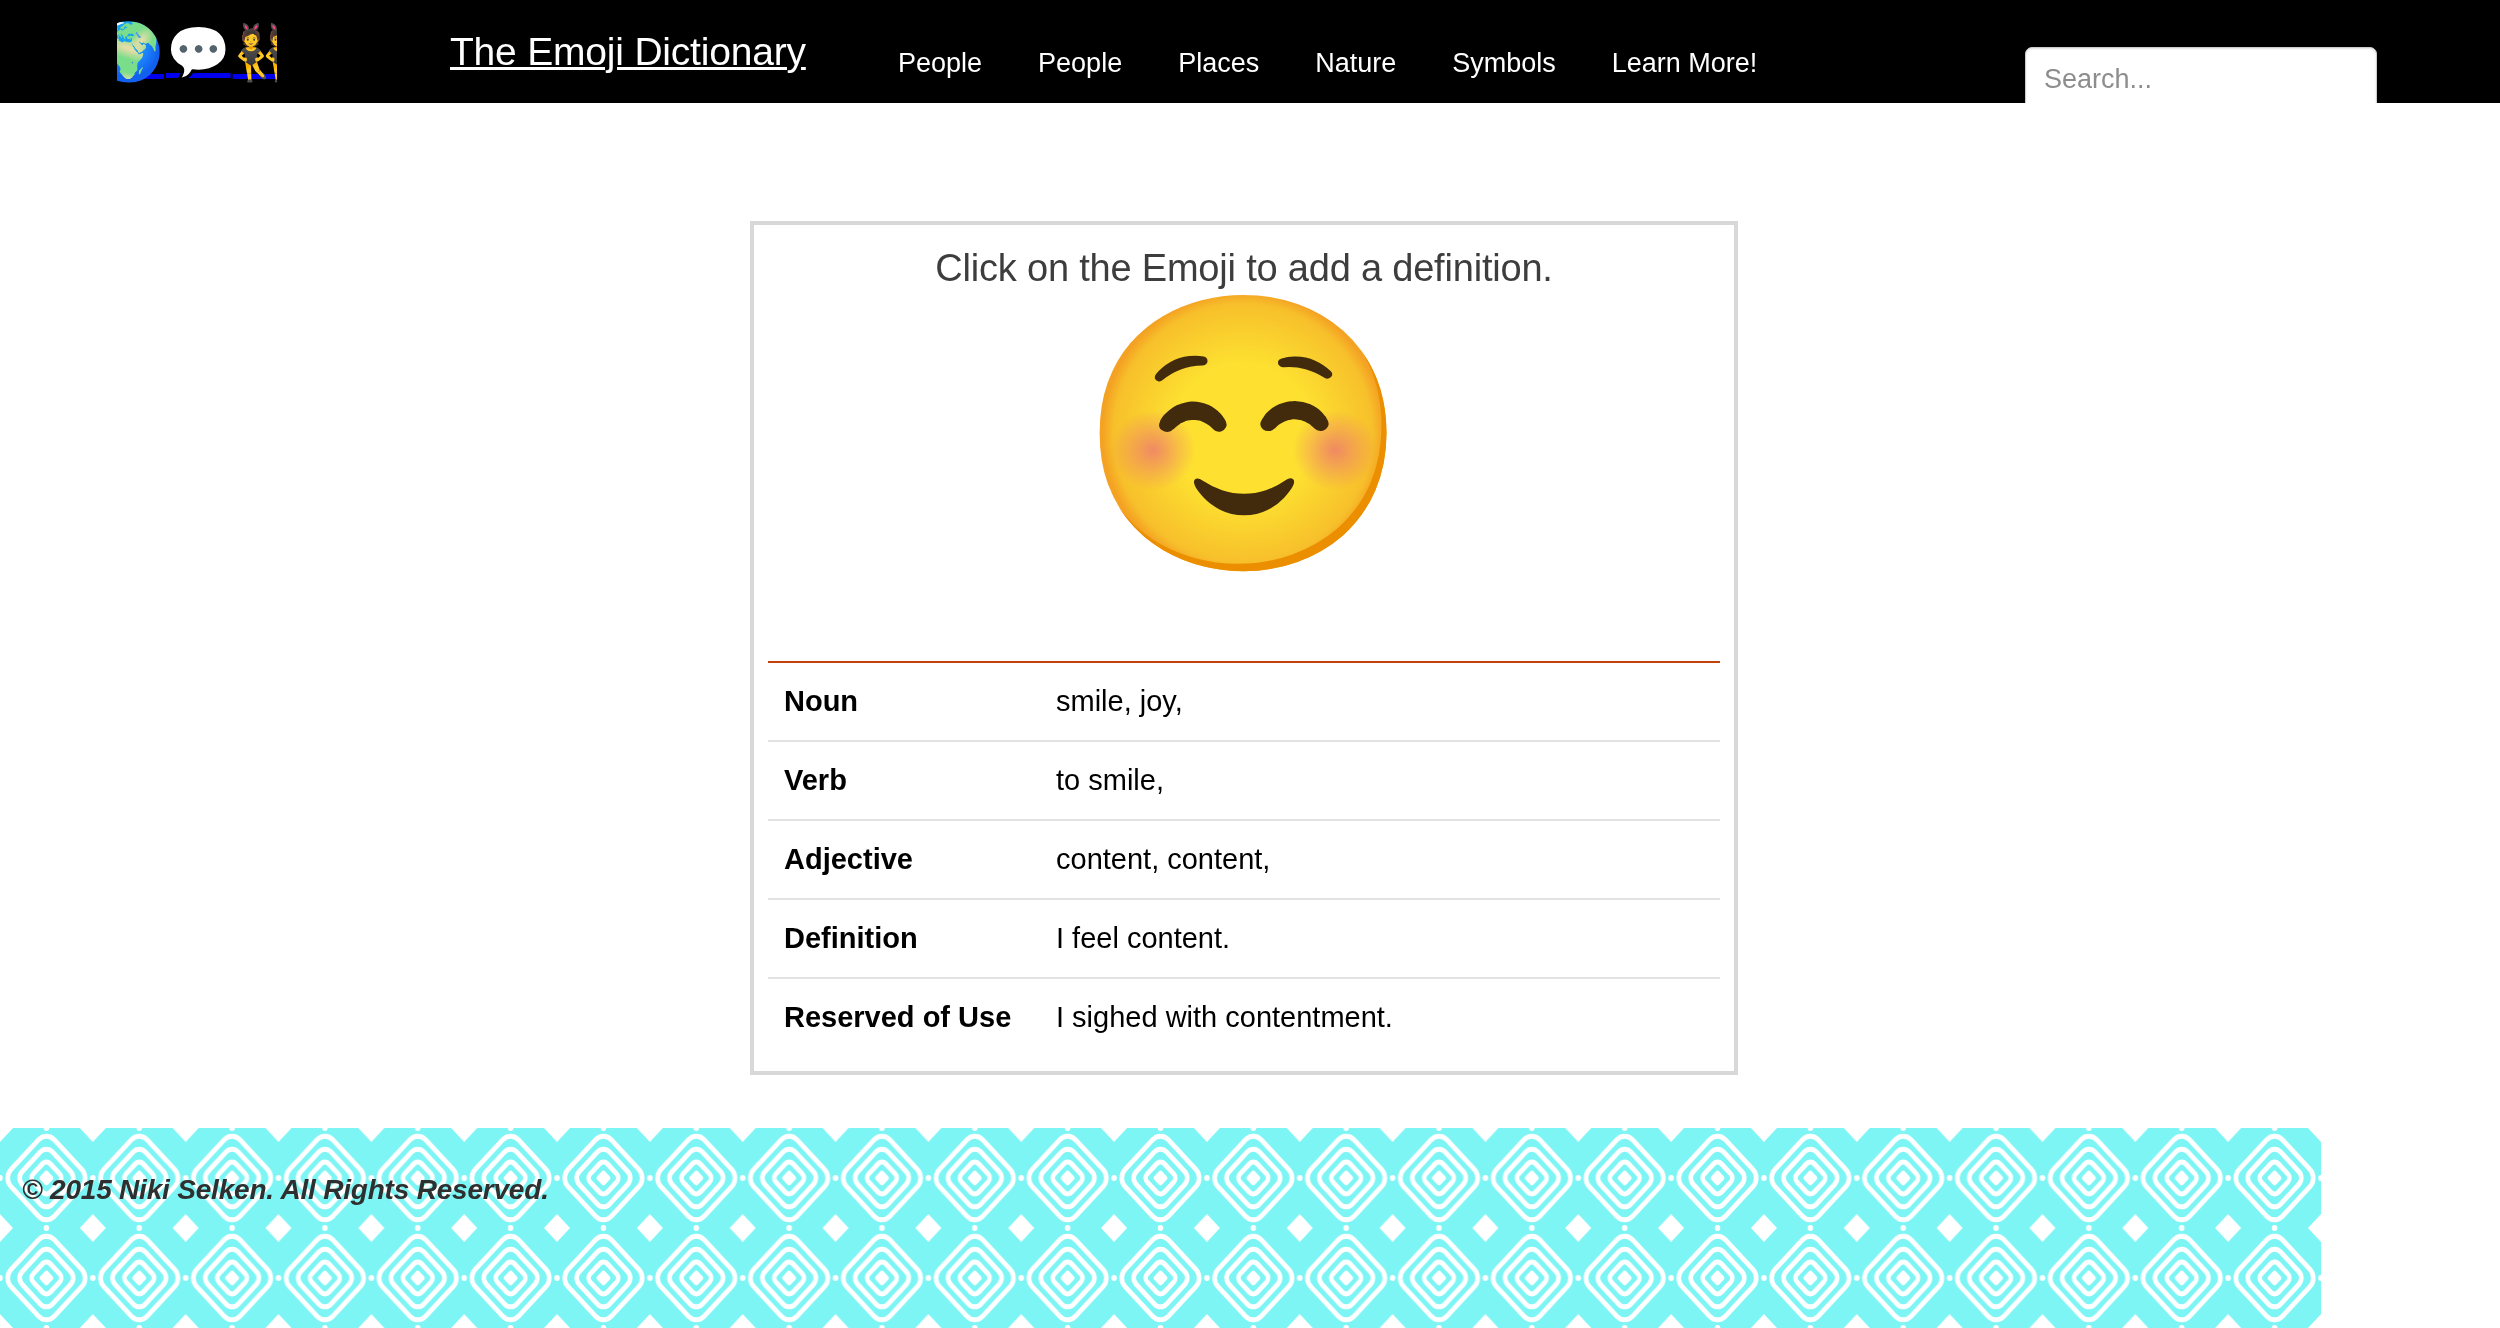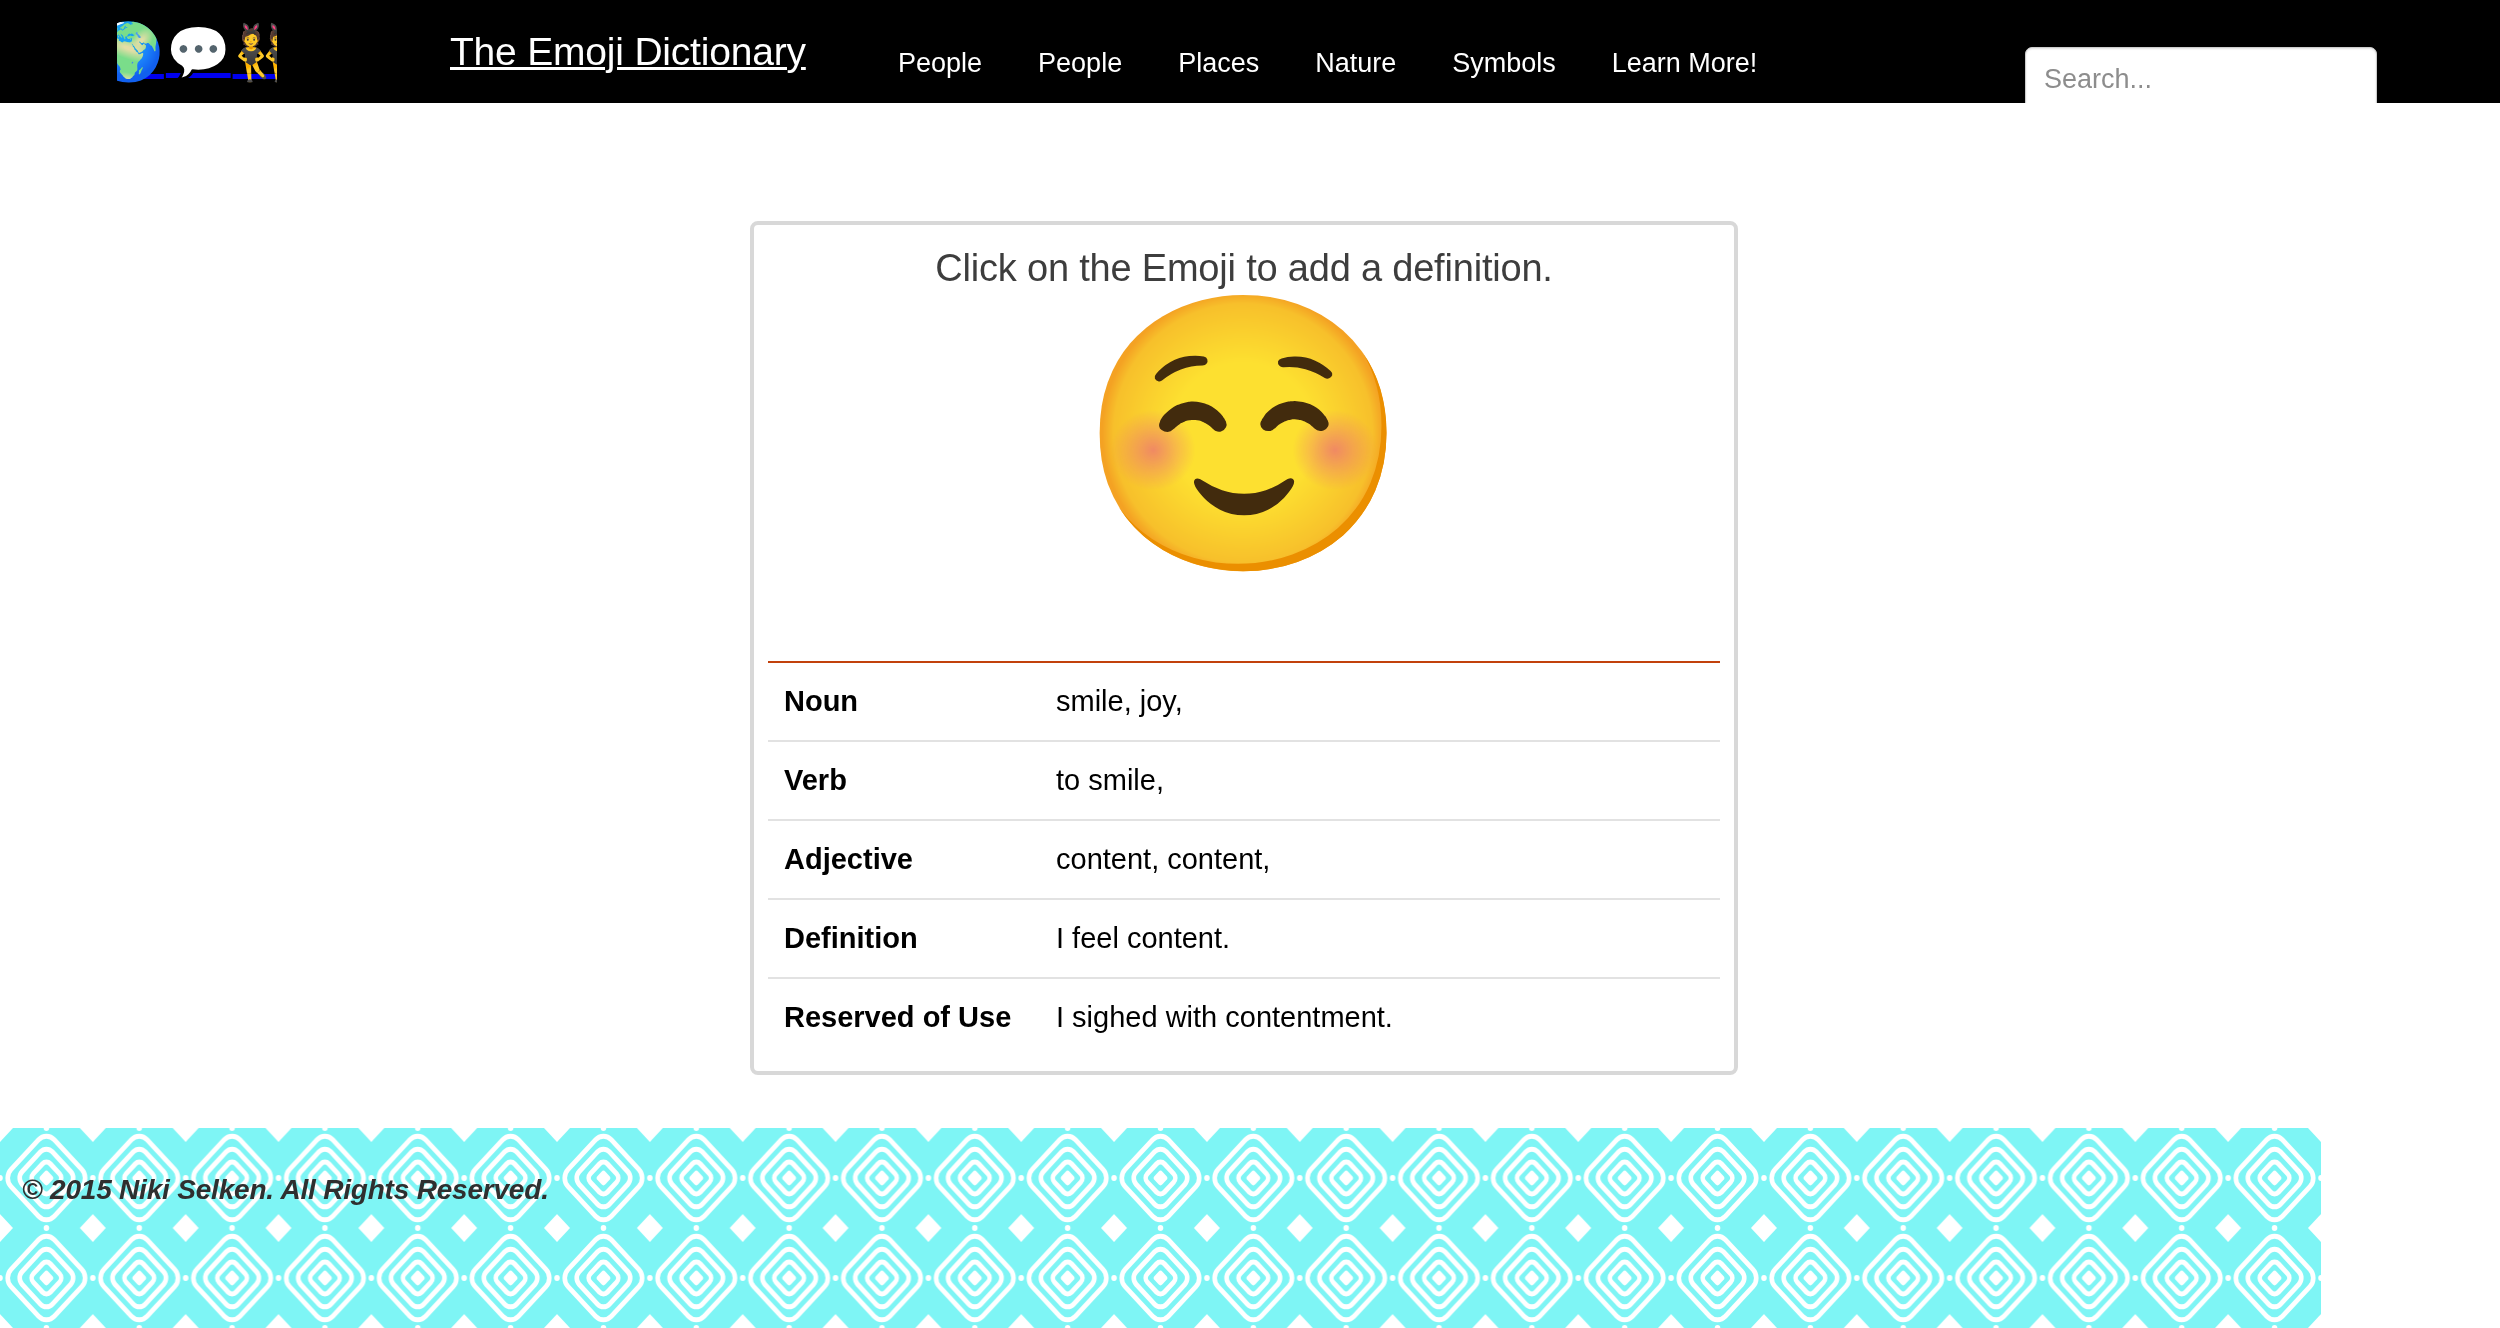--- a/index.html
+++ b/index.html
@@ -116,21 +116,21 @@
 
   .emoji-card {
     position: absolute;
     left: 750px;
     top: 118px;
     width: 988px;
     height: 854px;
     box-sizing: border-box;
     background: #ffffff;
     border: 4px solid #d8d8d8;
-    border-radius: 8px;
+    border-radius: 0;
   }
 
   .card-heading {
     text-align: center;
     font-size: 38px;
     color: #3d3d3d;
     font-weight: 400;
     margin: 0;
     padding-top: 22px;
     letter-spacing: -0.2px;

